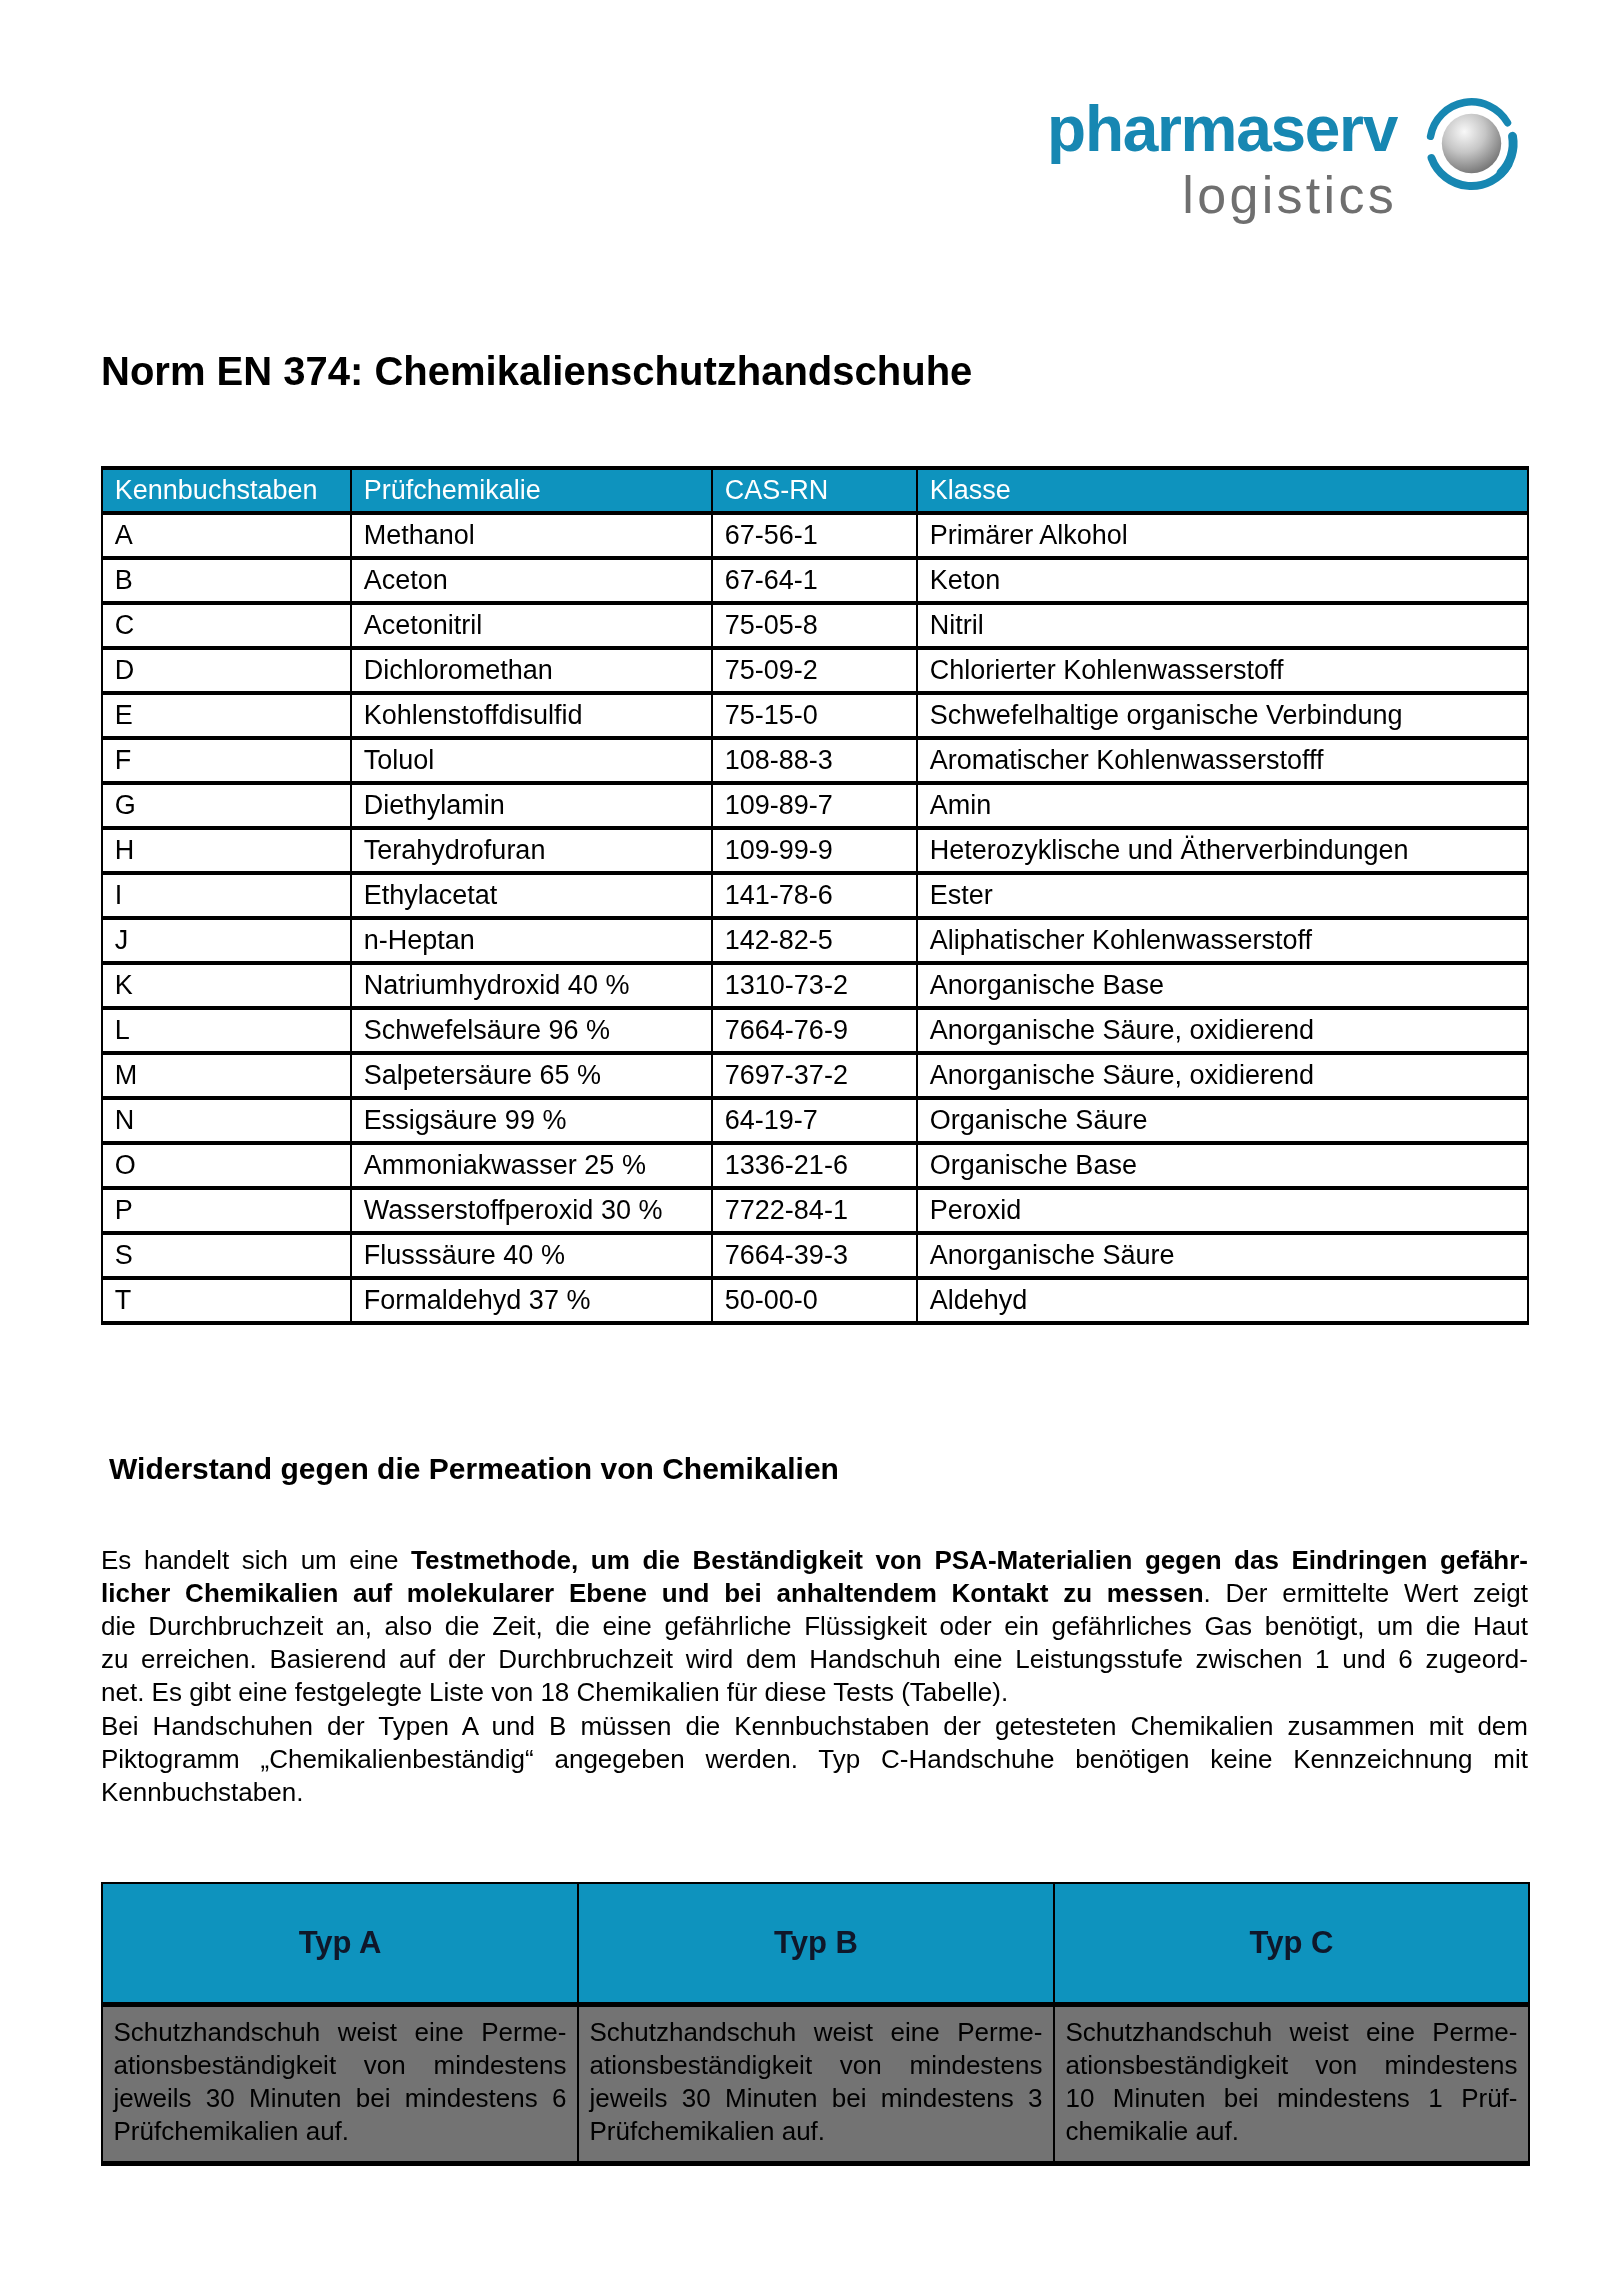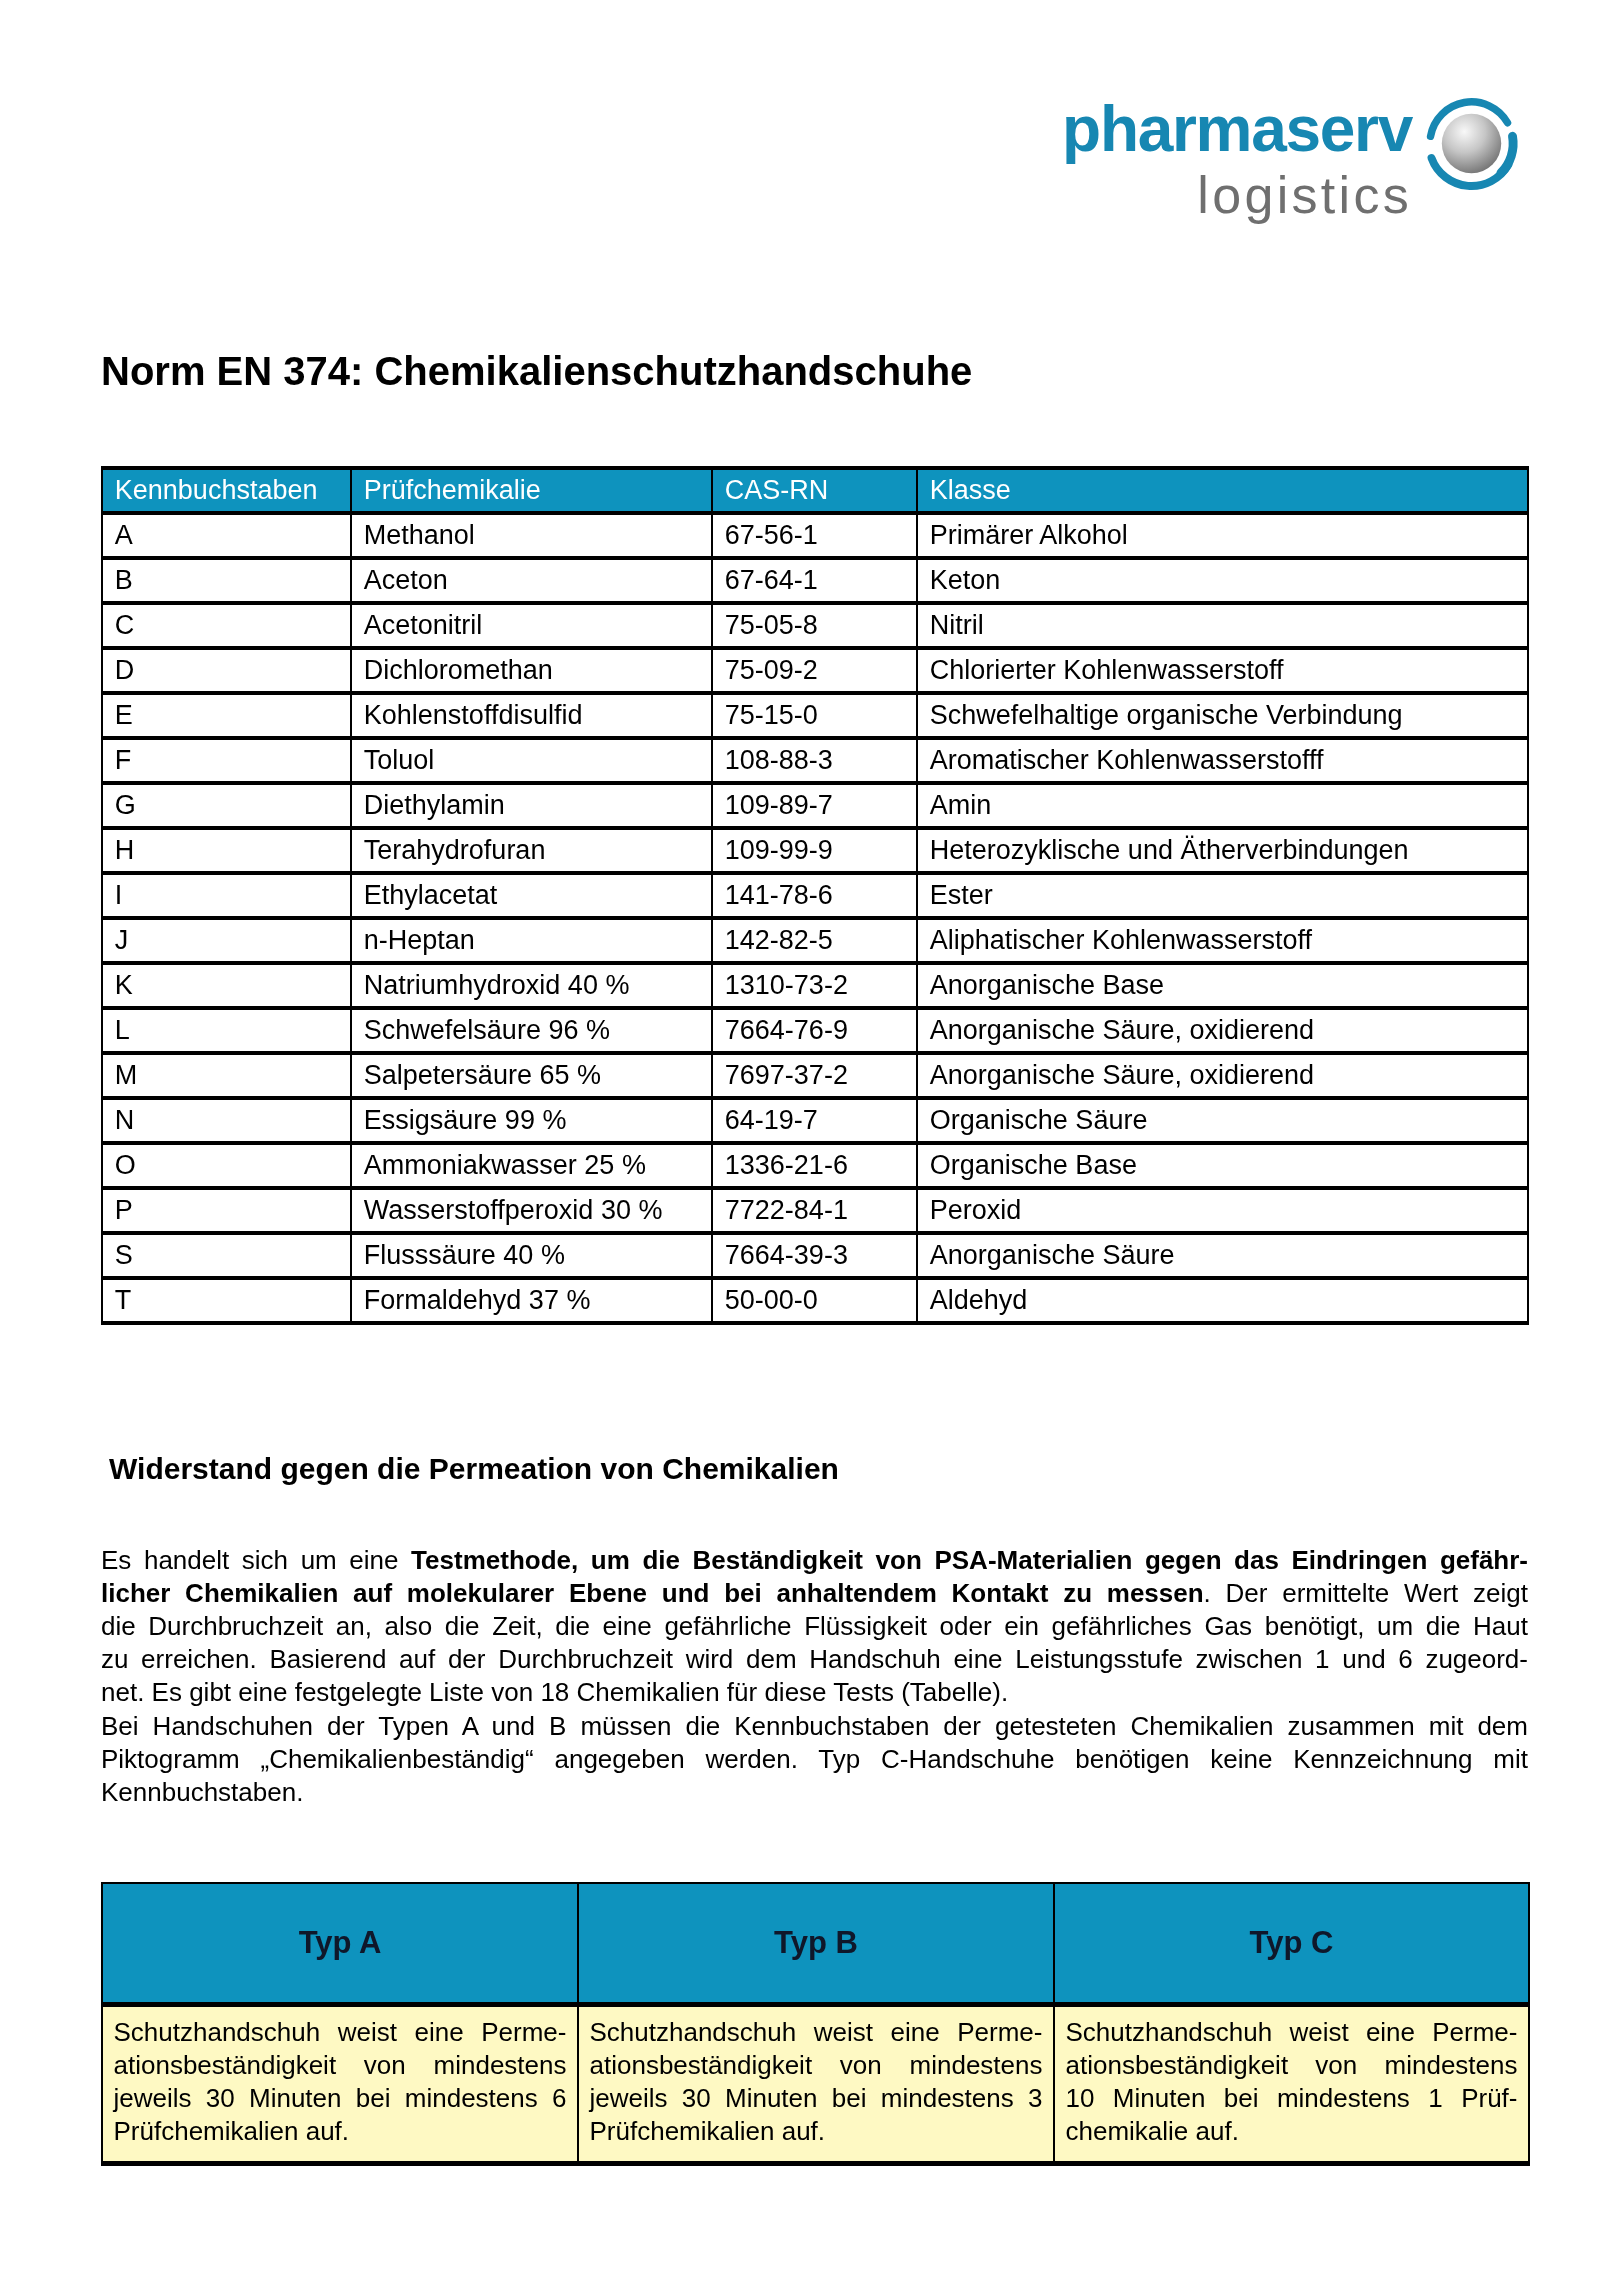--- a/index.html
+++ b/index.html
@@ -9,21 +9,21 @@
     font-family:"Liberation Sans","DejaVu Sans",sans-serif;
     -webkit-font-smoothing:antialiased;
   }
   :root{
     --accent:#0e93be;
     --brand:#1787b2;
     --sub:#6f6f6f;
   }
 
   
-  .logo{position:absolute;top:97px;right:99px;display:flex;align-items:flex-start;gap:13px;}
+  .logo{position:absolute;top:97px;right:99px;display:flex;align-items:flex-start;gap:28px;}
   .logo-text{text-align:right;}
   .logo-brand{font-size:64px;font-weight:bold;color:var(--brand);letter-spacing:-1.3px;line-height:1;}
   .logo-sub{font-size:52px;color:var(--sub);letter-spacing:3.3px;line-height:1;margin-top:7.9px;}
   .logo-icon{width:99px;height:99px;margin-top:0;}
 
   
   h1.title{position:absolute;top:349px;left:101px;margin:0;font-size:40px;font-weight:bold;letter-spacing:0;}
   h2.sec{position:absolute;top:1444px;left:101px;margin:8px;font-size:30px;font-weight:bold;}
 
   
@@ -45,21 +45,21 @@
   .jl{text-align:justify;text-align-last:justify;}
   .jl.last{text-align-last:left;}
 
   
   .types{position:absolute;top:1882px;left:101px;width:1427px;}
   .types th{
     background:var(--accent);color:#0f172a;font-size:31px;font-weight:bold;text-align:center;
     height:116px;border:2.6px solid #000;border-bottom-width:5.9px;vertical-align:middle;
   }
   .types td{
-    border:2.6px solid #000;border-bottom-width:5.9px;background:#fef9c3;
+    border:2.6px solid #000;border-bottom-width:5.9px;background:#737373;
     font-size:26px;line-height:33px;padding:9.2px 10.5px 13px 10.5px;vertical-align:top;
   }
 </style>
 </head>
 <body>
 
 <div class="page">
 
   <header class="logo">
     <div class="logo-text">

